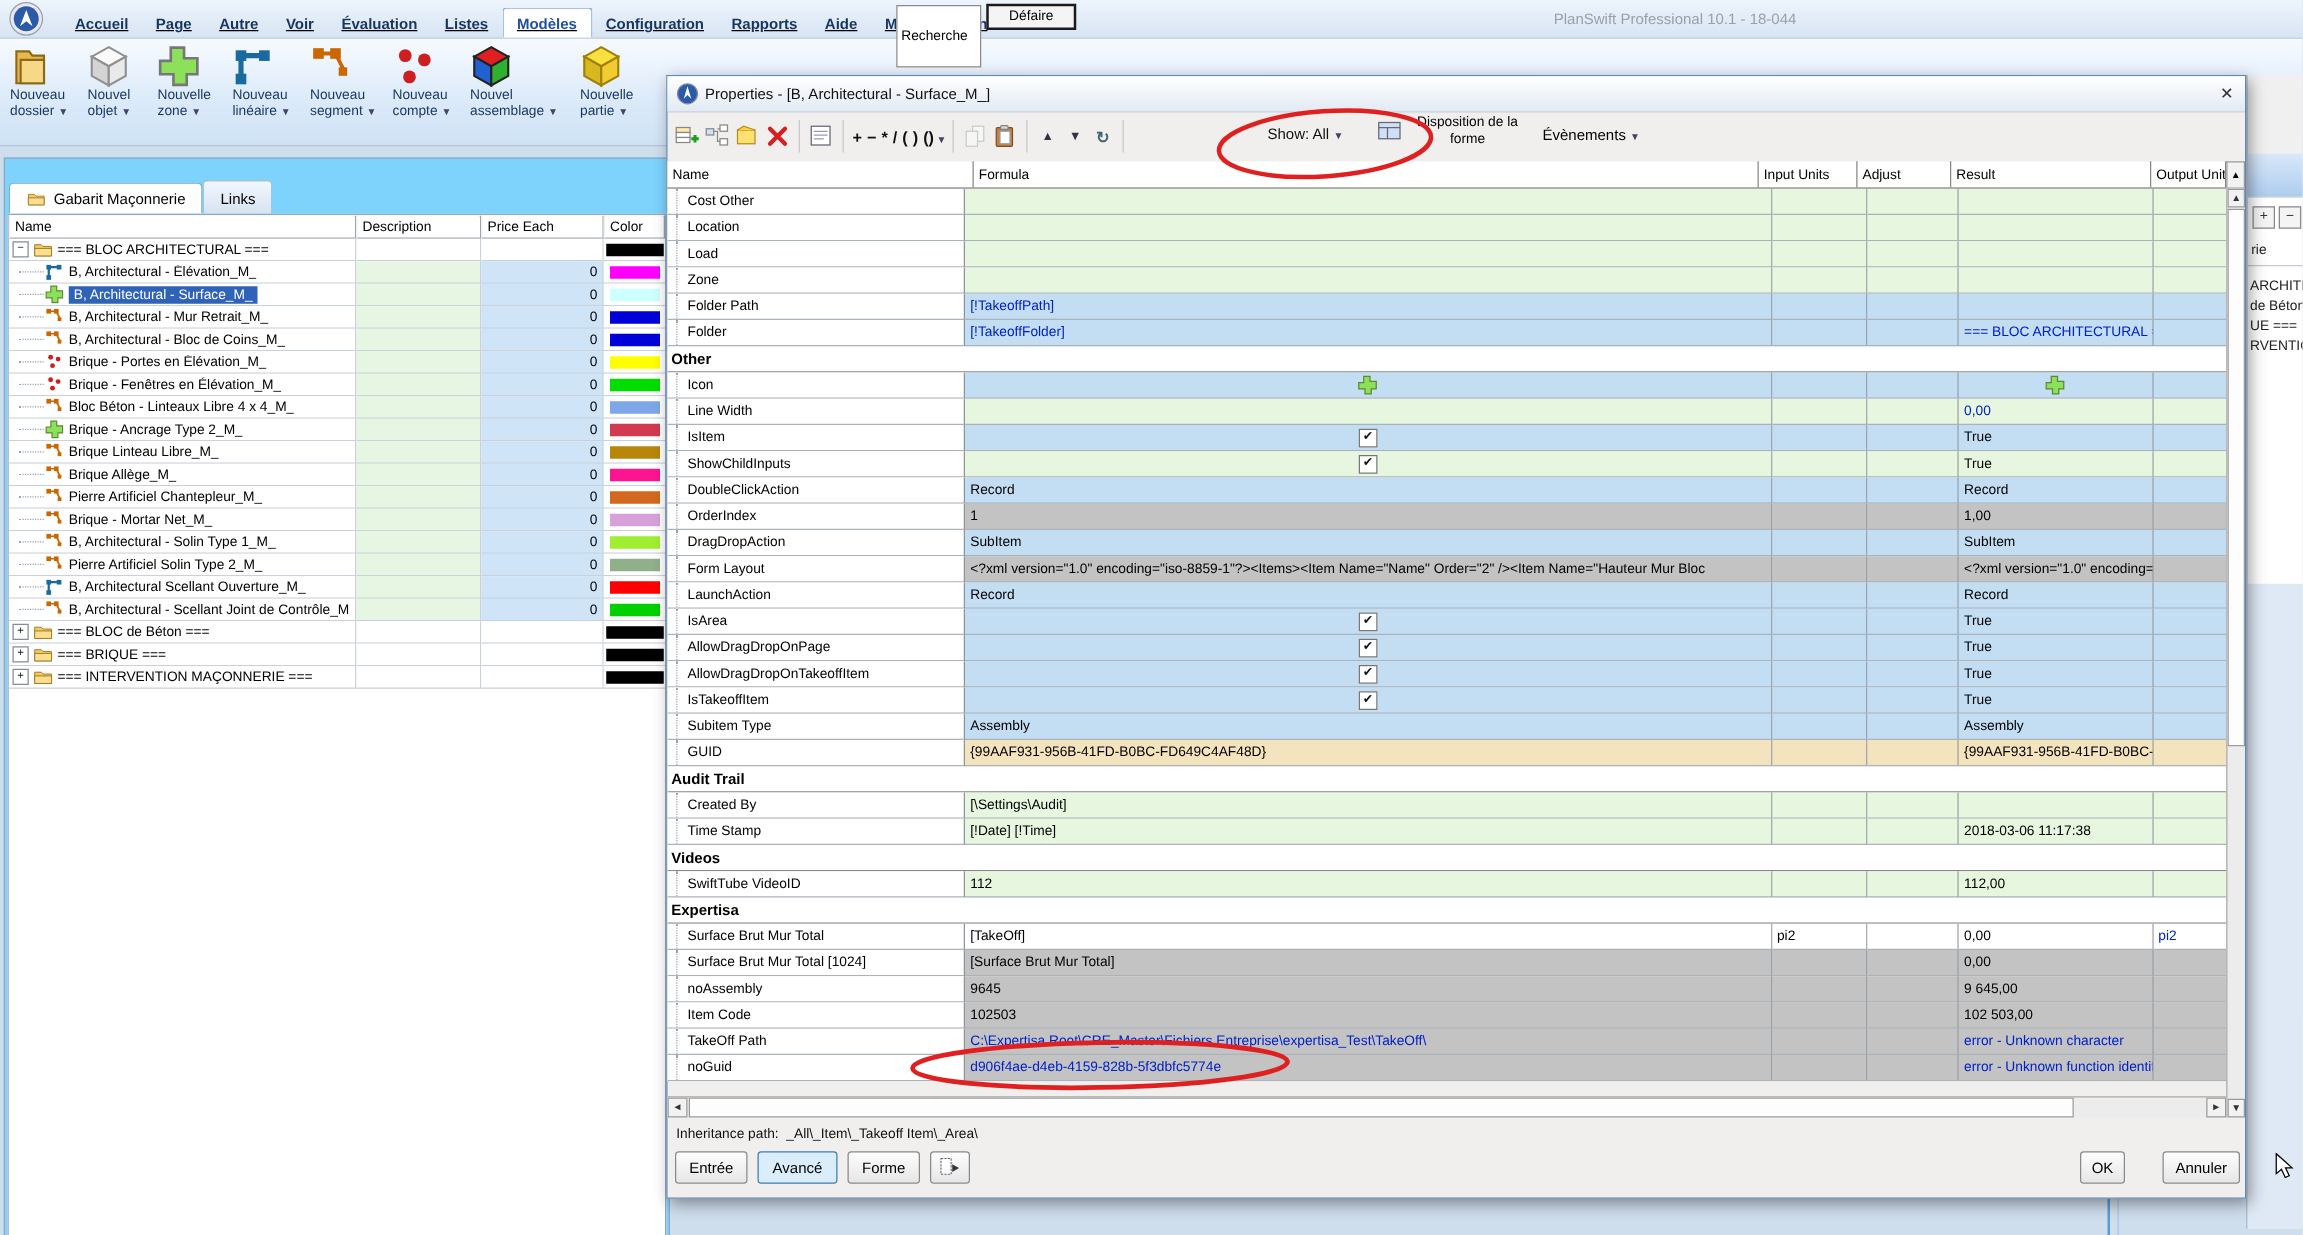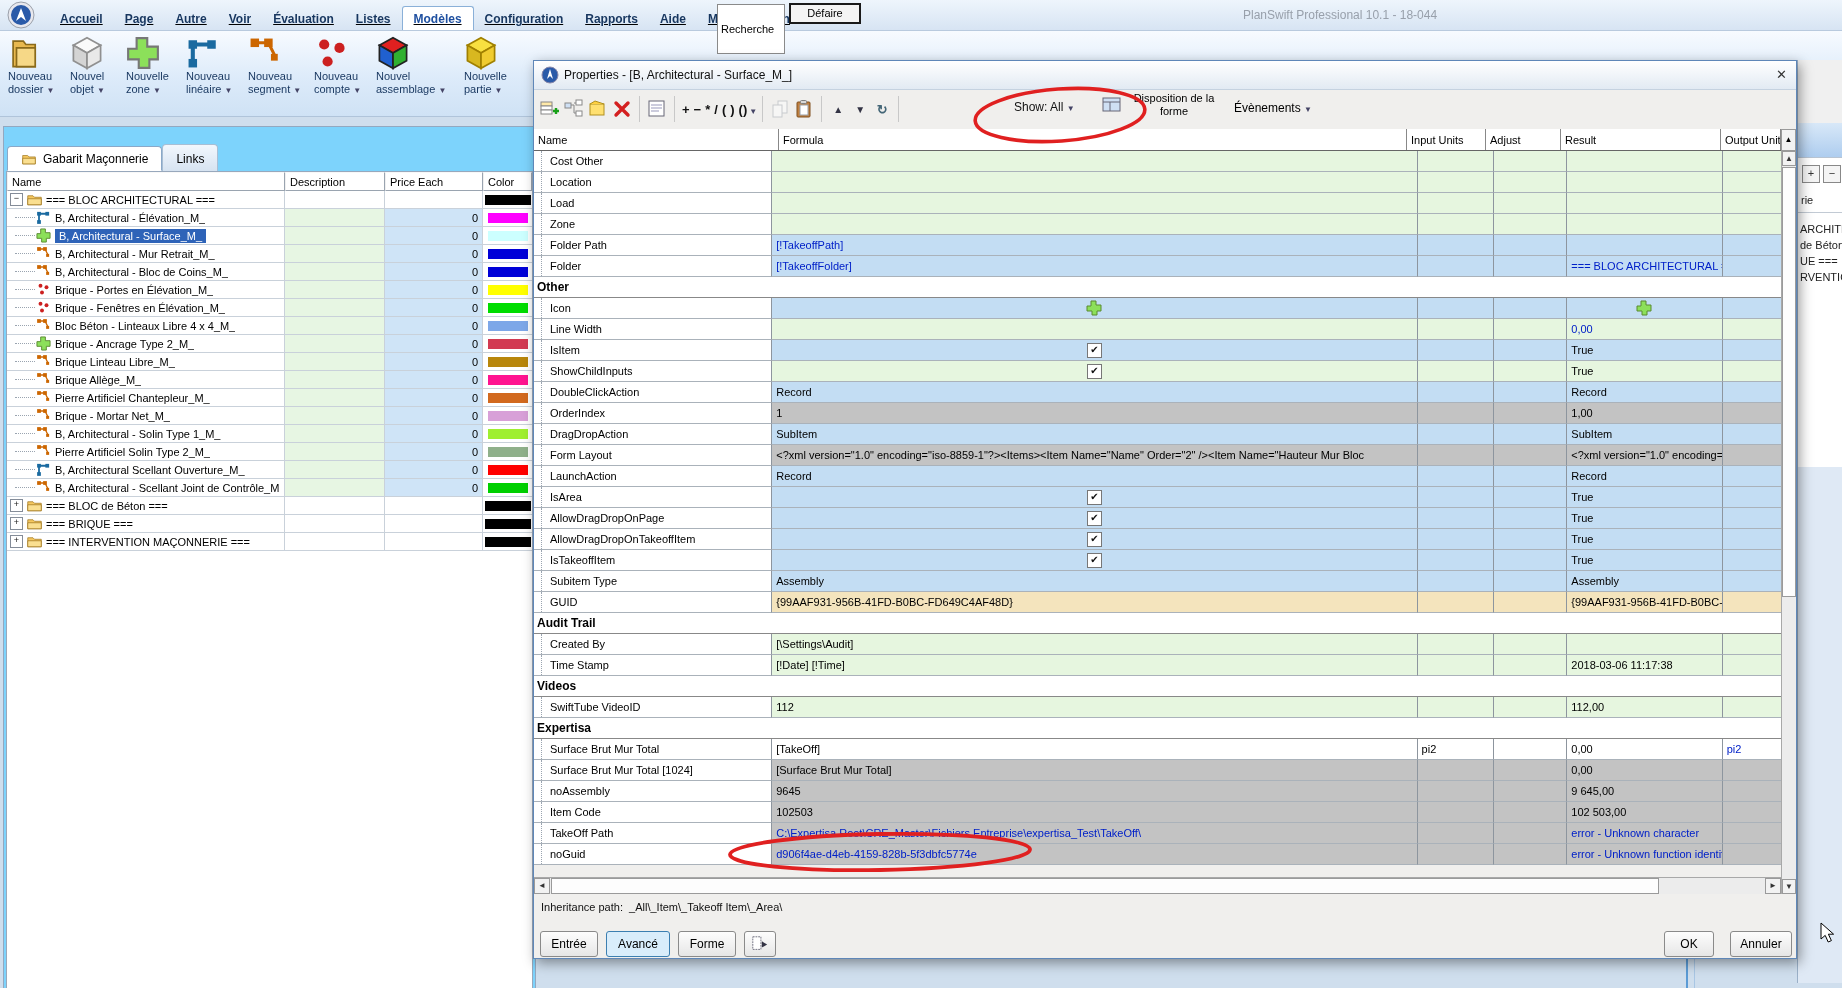--- a/index.html
+++ b/index.html
@@ -93,21 +93,21 @@
   .hscroll{position:absolute;left:0;top:816px;width:1247px;height:17px;background:#ececec;border-top:1px solid #a8a8a8;box-sizing:border-box;}
   .sb-btn{position:absolute;background:#f2f2f2;border:1px solid #9a9a9a;font-size:8px;color:#333;
     text-align:center;box-sizing:border-box;}
   .sb-thumb{position:absolute;background:#fdfdfd;border:1px solid #9a9a9a;box-sizing:border-box;}
   .up-arrow-hdr{position:absolute;left:1247px;top:68px;width:15px;height:22px;background:#f2f2f2;
     border:1px solid #9a9a9a;font-size:8px;text-align:center;line-height:20px;box-sizing:border-box;}
   
   .inherit{position:absolute;left:7px;top:840px;font-size:11px;color:#111;}
   .dlg-btn{position:absolute;top:860px;height:26px;background:linear-gradient(#fdfdfd,#e6e6e6);
     border:1px solid #8a8a8a;border-radius:3px;font-size:12px;text-align:center;line-height:24px;
-    box-sizing:border-box;cursor:default;margin-top:10px;}
+    box-sizing:border-box;cursor:default;}
   .dlg-btn.focused{background:#d9edfb;border:1px solid #3c7fb1;}
   
   .annot{position:absolute;z-index:7;pointer-events:none;}
   
   .rfrag{position:absolute;left:1797px;top:60px;width:45px;height:923px;background:#f0f0f0;
     border-left:1px solid #9ab0c8;z-index:1;overflow:hidden;}
   .rfrag .band{position:absolute;left:0;top:63px;width:45px;height:34px;background:linear-gradient(#d8e8f8,#aecdef);}
   .rfrag .white{position:absolute;left:0;top:97px;width:45px;height:310px;background:#fff;border-top:1px solid #b8c4d2;}
   .rfrag .blue-bot{position:absolute;left:0;top:407px;width:45px;bottom:0;background:#dfe9f5;}
   .rf-btn{position:absolute;width:16px;height:16px;border:1px solid #888;background:#f4f4f4;
@@ -1004,21 +1004,21 @@
 
   <div class="dlg-btn" style="left:6px;width:58px;">Entrée</div>
   <div class="dlg-btn focused" style="left:72px;width:64px;">Avancé</div>
   <div class="dlg-btn" style="left:144px;width:58px;">Forme</div>
   <div class="dlg-btn" style="left:210px;width:32px;">
     <svg width="18" height="18" viewBox="0 0 20 20" style="margin-top:3px">
       <rect x="2" y="2" width="9" height="14" fill="#fff" stroke="#667" stroke-dasharray="2 1"></rect>
       <path d="M12 7l6 3.5-6 3.5z" fill="#334"></path>
     </svg>
   </div>
-  <div class="dlg-btn" style="left:1130px;width:50px;">OK</div>
+  <div class="dlg-btn" style="left:1130px;width:36px;">OK</div>
   <div class="dlg-btn" style="left:1196px;width:62px;">Annuler</div>
 </div>
 
 <svg class="annot" style="left:968px;top:80px;" width="185" height="70">
   <ellipse cx="92" cy="35" rx="85" ry="26" fill="none" stroke="#E02020" stroke-width="3.6" transform="rotate(-4 92 35)"></ellipse>
 </svg>
 <svg class="annot" style="left:722px;top:826px;" width="316" height="52">
   <ellipse cx="158" cy="26" rx="150" ry="18" fill="none" stroke="#E02020" stroke-width="3.8" transform="rotate(-1 158 26)"></ellipse>
 </svg>
 

